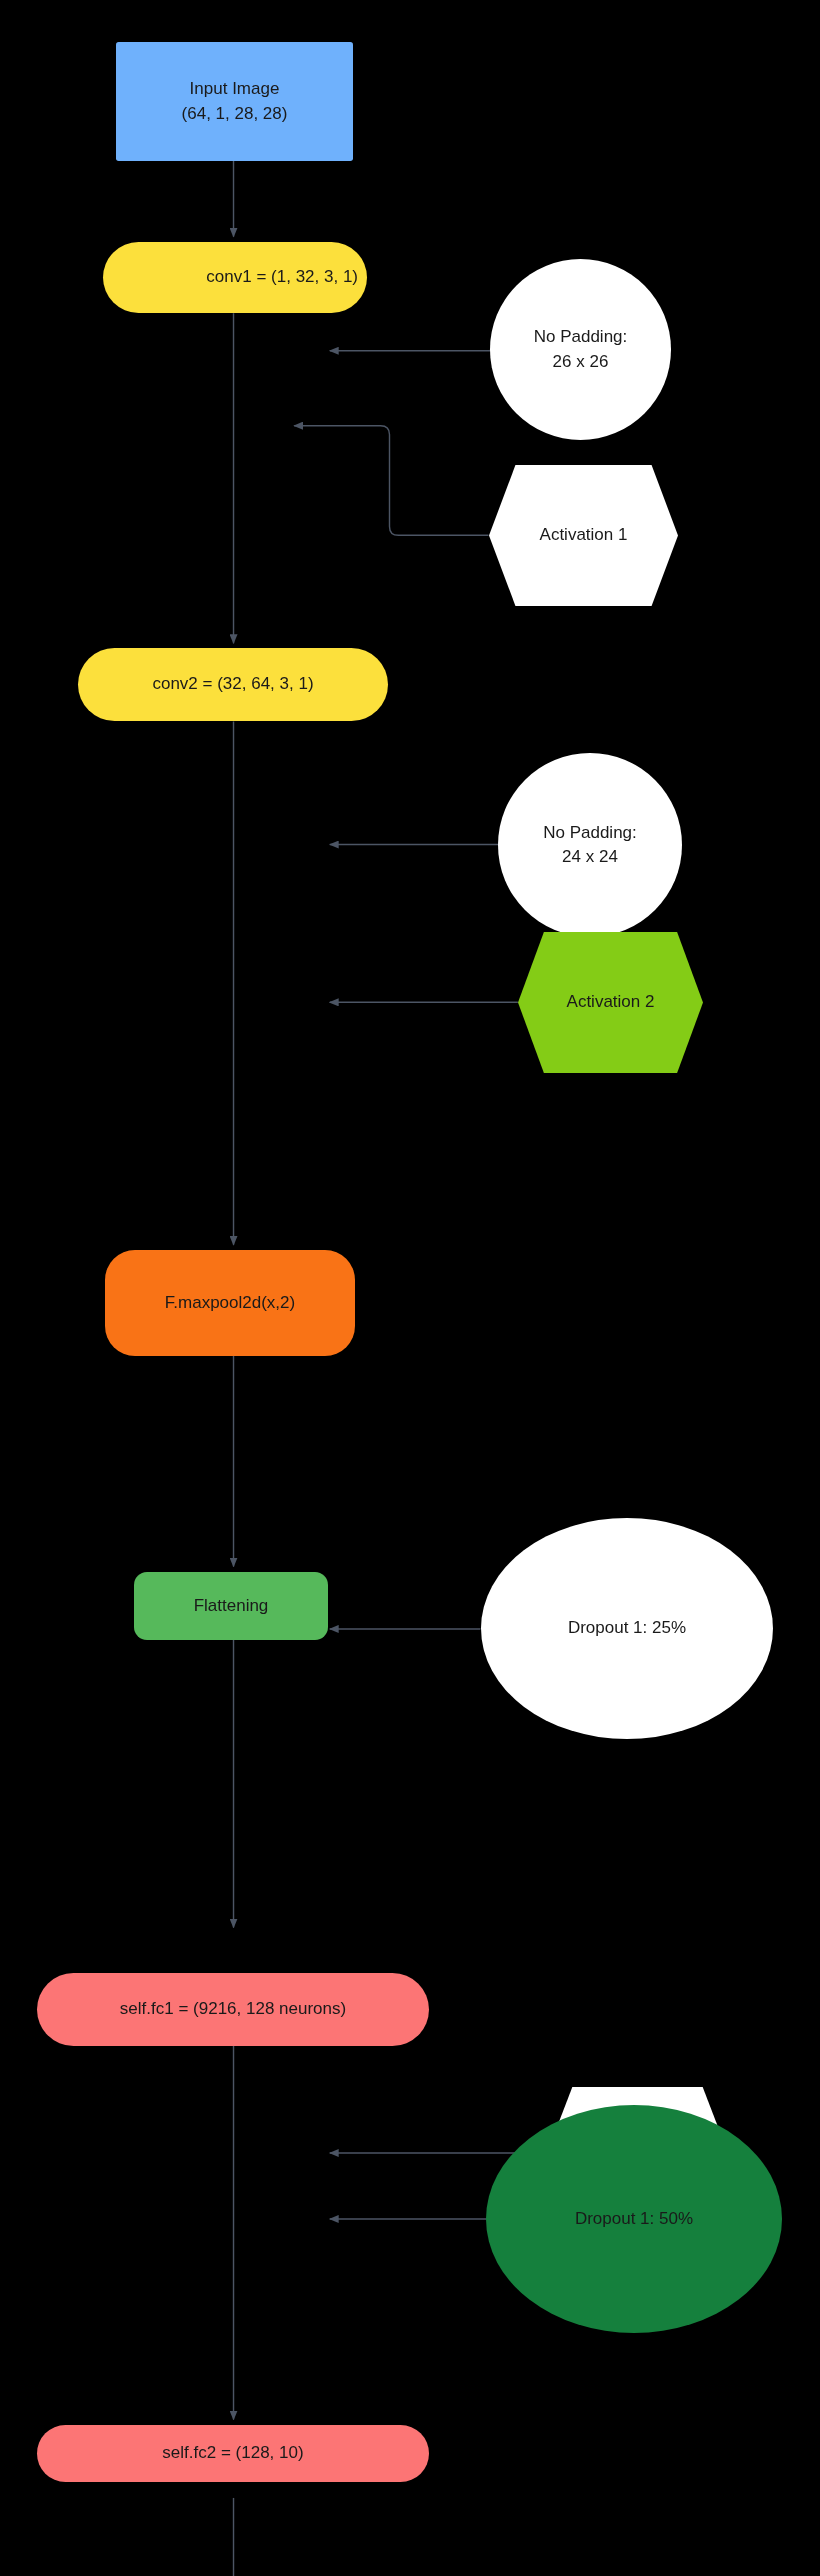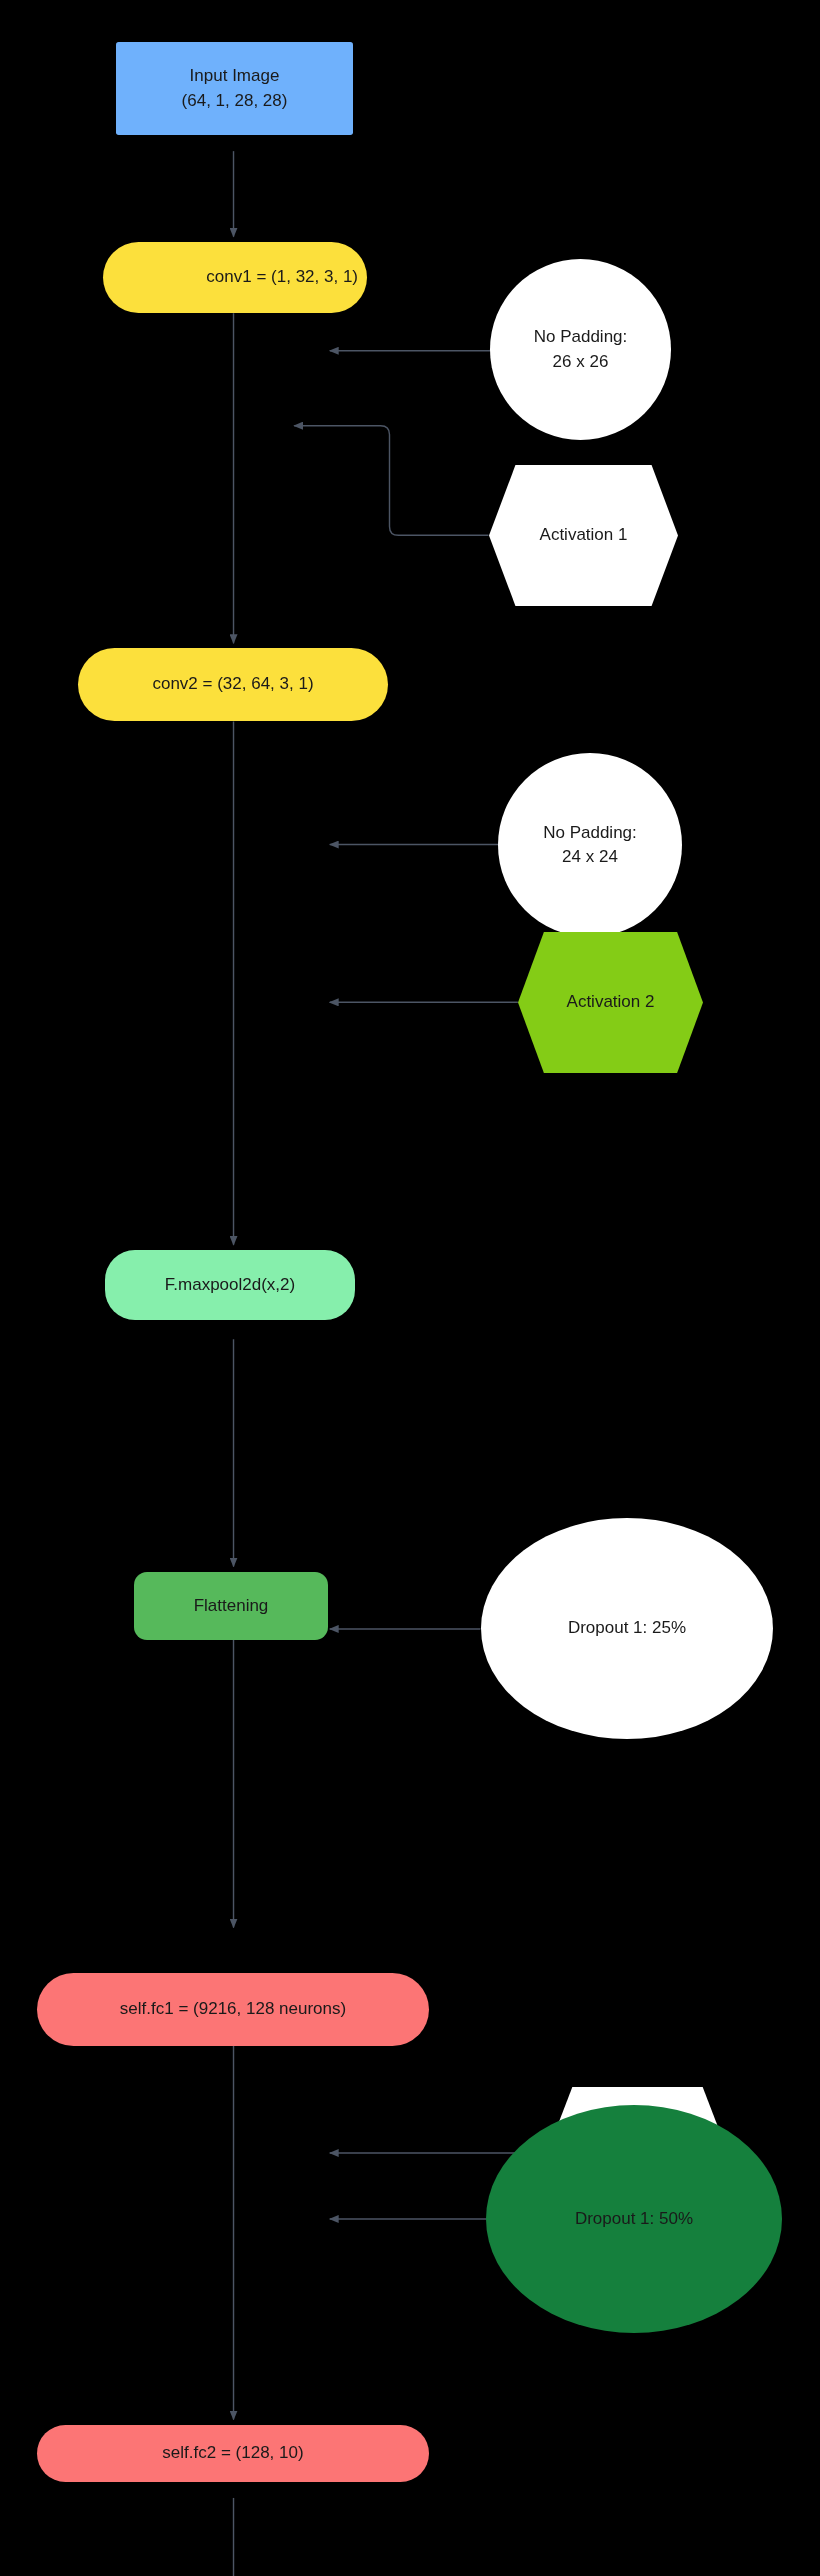--- a/index.html
+++ b/index.html
@@ -71,21 +71,21 @@
       <path d="M550,393 L370,393"></path>
       <path d="M548,600 L447,600 Q437,600 437,590 L437,487 Q437,477 427,477 L330,477"></path>
       <path d="M559,947 L370,947"></path>
       <path d="M581,1124 L370,1124"></path>
       <path d="M539,1827 L370,1827"></path>
       <path d="M613,2415 L370,2415"></path>
       <path d="M560,2489 L370,2489"></path>
     </g>
   </svg>
 
-  <div class="node n-rect" style="left:116px; top:42px; width:237px; height:93px; background:#6FB1FC;">
+  <div class="node n-rect" style="left:116px; top:42px; width:237px; height:119px; background:#6FB1FC;">
     <span class="n-label">Input Image
 (64, 1, 28, 28)</span>
   </div>
 
   <div class="node n-stadium" style="left:103px; top:242px; width:264px; height:71px; background:#FCE03C;justify-content:flex-end;">
     <span class="n-label">conv1 = (1, 32, 3, 1)</span>
   </div>
 
   <div class="node n-circle" style="left:490px; top:259px; width:181px; height:181px; background:#FFFFFF;">
     <span class="n-label">No Padding:
@@ -102,21 +102,21 @@
 
   <div class="node n-circle" style="left:498px; top:753px; width:184px; height:184px; background:#FFFFFF;">
     <span class="n-label">No Padding:
 24 x 24</span>
   </div>
 
   <div class="node n-hex" style="left:518px; top:932px; width:185px; height:141px; background:#84cc16;">
     <span class="n-label">Activation 2</span>
   </div>
 
-  <div class="node n-roundrect" style="left:105px; top:1250px; width:250px; height:70px; background:#86efac;">
+  <div class="node n-roundrect" style="left:105px; top:1250px; width:250px; height:106px; background:#f97316;">
     <span class="n-label">F.maxpool2d(x,2)</span>
   </div>
 
   <div class="node n-circle" style="left:481px; top:1518px; width:292px; height:221px; background:#FFFFFF;">
     <span class="n-label">Dropout 1: 25%</span>
   </div>
 
   <div class="node n-roundrect" style="left:134px; top:1572px; width:194px; height:68px; background:#56B95B; border-radius:13px;">
     <span class="n-label">Flattening</span>
   </div>

